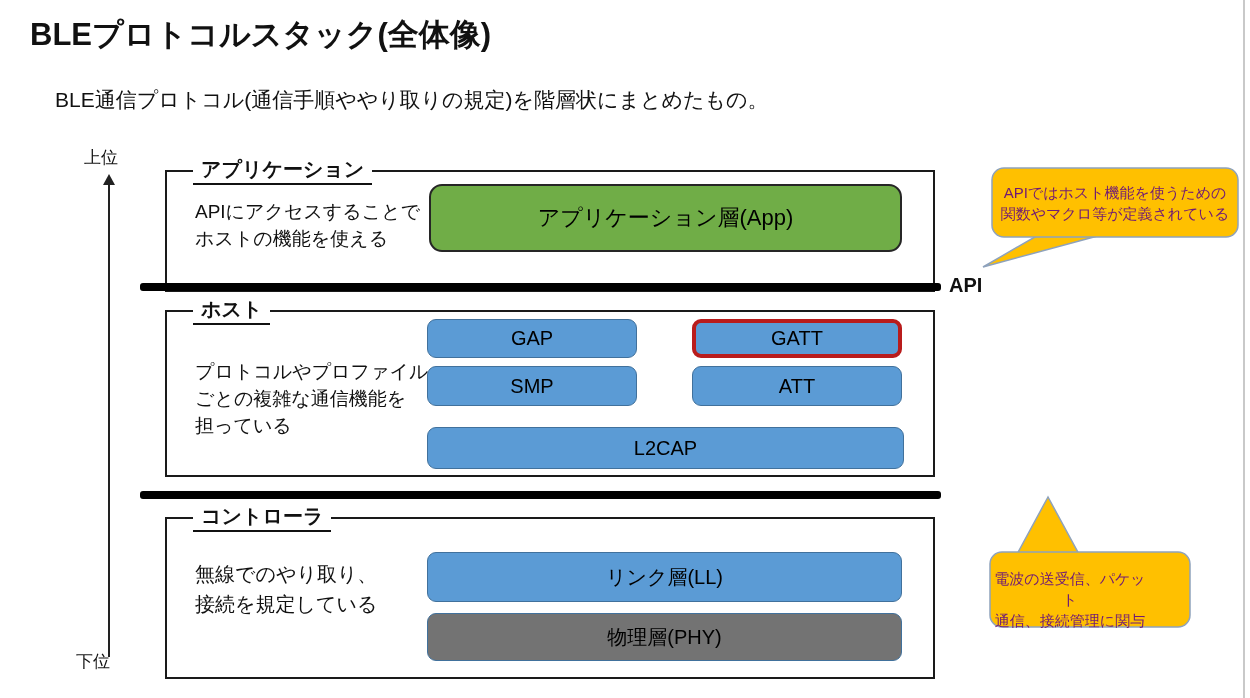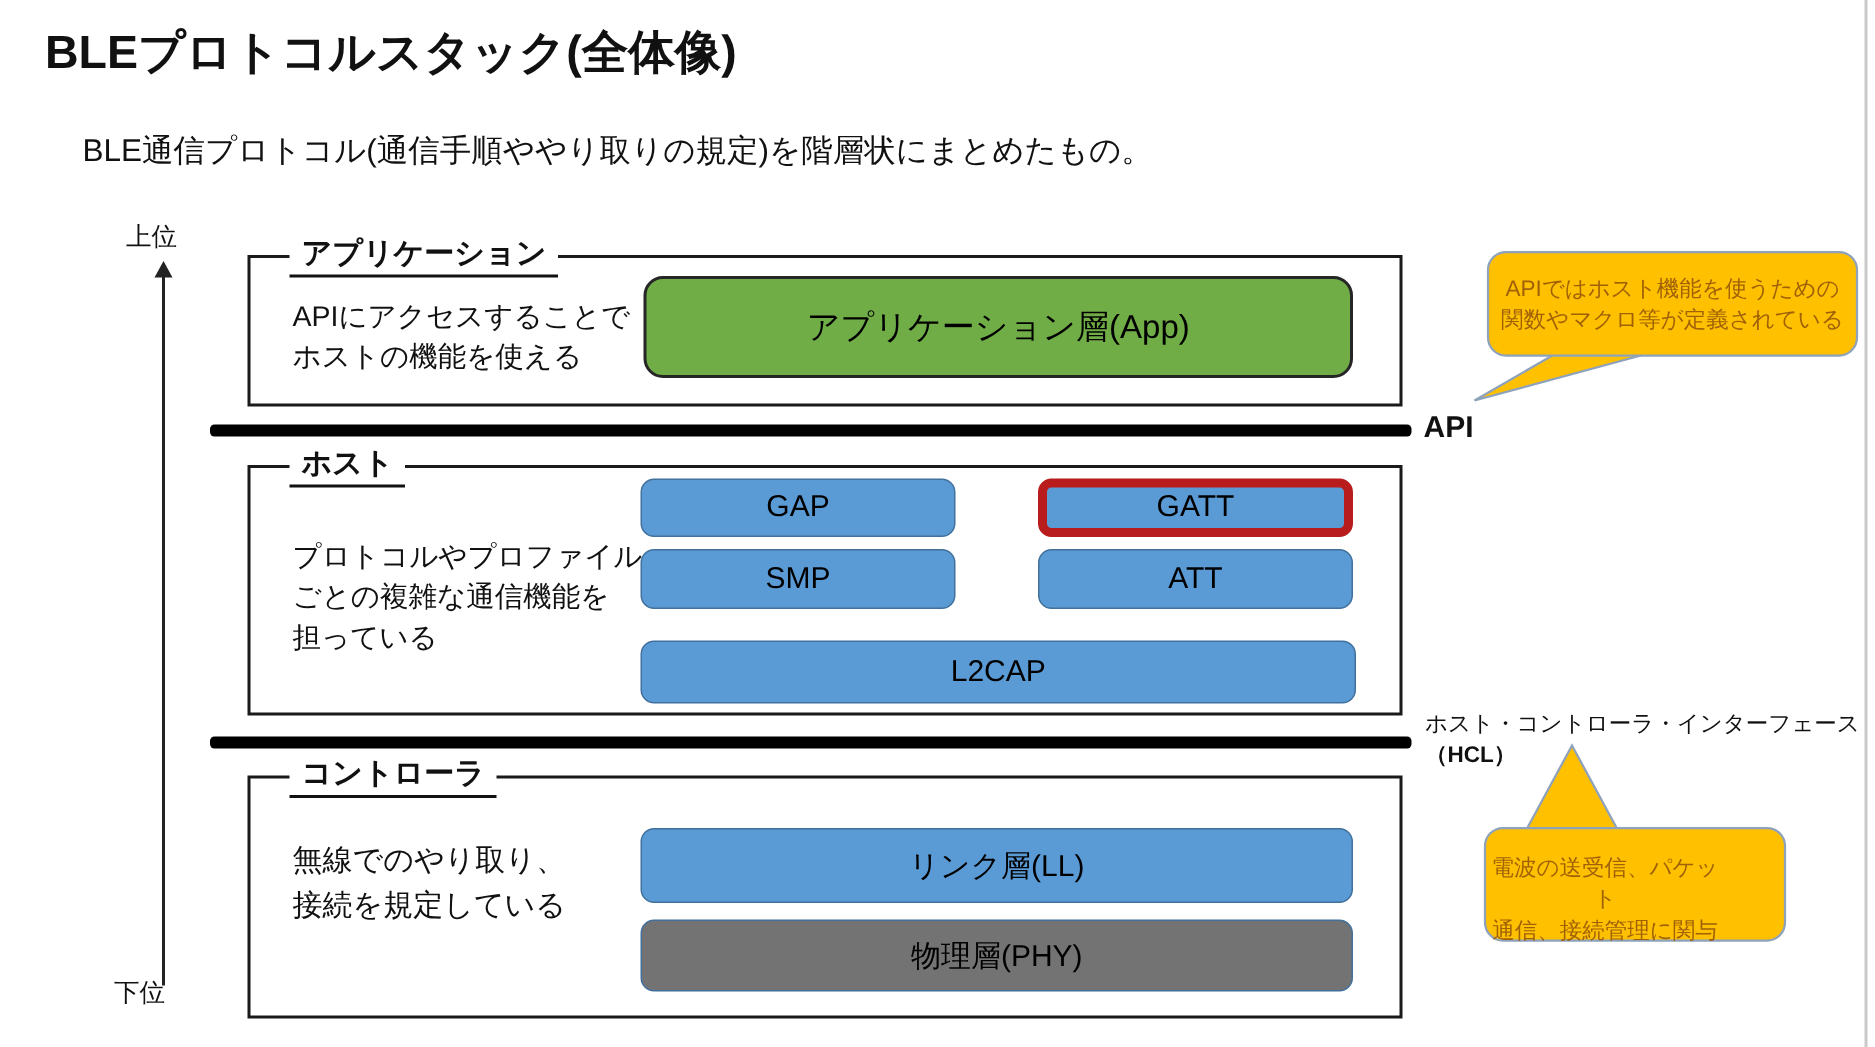--- a/index.html
+++ b/index.html
@@ -36,21 +36,21 @@
     border-left: 6px solid transparent;
     border-right: 6px solid transparent;
     border-bottom: 11px solid #222222;
   }
 
   
   .group-box {
     position: absolute; left: 165px; width: 770px;
     border: 2px solid #1a1a1a; background: #ffffff; box-sizing: border-box;
   }
-  .group-app        { top: 170px; height: 101px; padding-left: 40px; }
+  .group-app        { top: 170px; height: 122px; padding-left: 40px; }
   .group-host       { top: 310px; height: 167px; }
   .group-controller { top: 517px; height: 162px; }
   .group-label {
     position: absolute; left: 26px; top: -15px;
     background: #ffffff; padding: 0 8px 2px 8px;
     font-size: 20px; font-weight: bold;
     border-bottom: 2px solid #111111;
     line-height: 24px;
   }
   .group-desc {
@@ -66,21 +66,21 @@
     position: absolute; box-sizing: border-box;
     display: flex; align-items: center; justify-content: center;
     border-radius: 9px; font-size: 20px; color: #000000;
   }
   .box-app {
     left: 262px; top: 12px; width: 473px; height: 68px;
     border-radius: 13px; font-size: 22px;
     border: 2px solid #262626;
   }
   .box-gap   { left: 260px; top: 7px;   width: 210px; height: 39px; border: 1px solid #41719C; }
-  .box-gatt  { left: 525px; top: 7px;   width: 210px; height: 39px; border: 6px solid #b91c1c; }
+  .box-gatt  { left: 525px; top: 7px;   width: 210px; height: 39px; border: 4px solid #b91c1c; }
   .box-smp   { left: 260px; top: 54px;  width: 210px; height: 40px; border: 1px solid #41719C; }
   .box-att   { left: 525px; top: 54px;  width: 210px; height: 40px; border: 1px solid #41719C; }
   .box-l2cap { left: 260px; top: 103px; width: 477px; height: 42px; border: 1px solid #41719C; margin-top: 12px; }
   .box-ll    { left: 260px; top: 33px;  width: 475px; height: 50px; border: 1px solid #41719C; }
   .box-phy   { left: 260px; top: 94px;  width: 475px; height: 48px; border: 1px solid #41719C; }
 
   
   .iface-bar {
     position: absolute; left: 140px; width: 801px; height: 8px;
     border-radius: 3px;
@@ -96,21 +96,21 @@
     font-size: 15px; line-height: 21px;
   }
   .hcl-label .hcl-line2 { font-weight: bold; }
 
   
   .callout-svg { position: absolute; }
   .callout1-svg { left: 975px; top: 160px; width: 270px; height: 115px; }
   .callout2-svg { left: 980px; top: 490px; width: 230px; height: 145px; }
   .callout-text {
     position: absolute; text-align: center;
-    font-size: 15px; line-height: 21px; white-space: pre-line; color: #a16207;
+    font-size: 15px; line-height: 21px; white-space: pre-line; color: #701a75;
   }
   .callout1-text { left: 992px; top: 182px; width: 246px; }
   .callout2-text { left: 990px; top: 568px; width: 160px; }
 
   .slide-right-edge {
     position: absolute; left: 1243px; top: 0; width: 2px; height: 698px;
     background: #c9c9c9;
   }
 </style>
 </head>
@@ -142,24 +142,20 @@
 ごとの複雑な通信機能を
 担っている</div>
     <div class="layer-box box-gap" style="background-color: rgb(91, 155, 213);">GAP</div>
     <div class="layer-box box-gatt" style="background-color: rgb(91, 155, 213);">GATT</div>
     <div class="layer-box box-smp" style="background-color: rgb(91, 155, 213);">SMP</div>
     <div class="layer-box box-att" style="background-color: rgb(91, 155, 213);">ATT</div>
     <div class="layer-box box-l2cap" style="background-color: rgb(91, 155, 213);">L2CAP</div>
   </div>
 
   <div class="iface-bar bar-hcl" style="background-color: rgb(0, 0, 0);"></div>
-  <div class="hcl-label">
-    <div class="hcl-line1">ホスト・コントローラ・インターフェース</div>
-    <div class="hcl-line2">（HCL）</div>
-  </div>
 
   <div class="group-box group-controller">
     <div class="group-label">コントローラ</div>
     <div class="group-desc desc-controller">無線でのやり取り、
 接続を規定している</div>
     <div class="layer-box box-ll" style="background-color: rgb(91, 155, 213);">リンク層(LL)</div>
     <div class="layer-box box-phy" style="background-color: #737373;">物理層(PHY)</div>
   </div>
 
   <svg class="callout-svg callout1-svg" viewBox="0 0 270 115">

